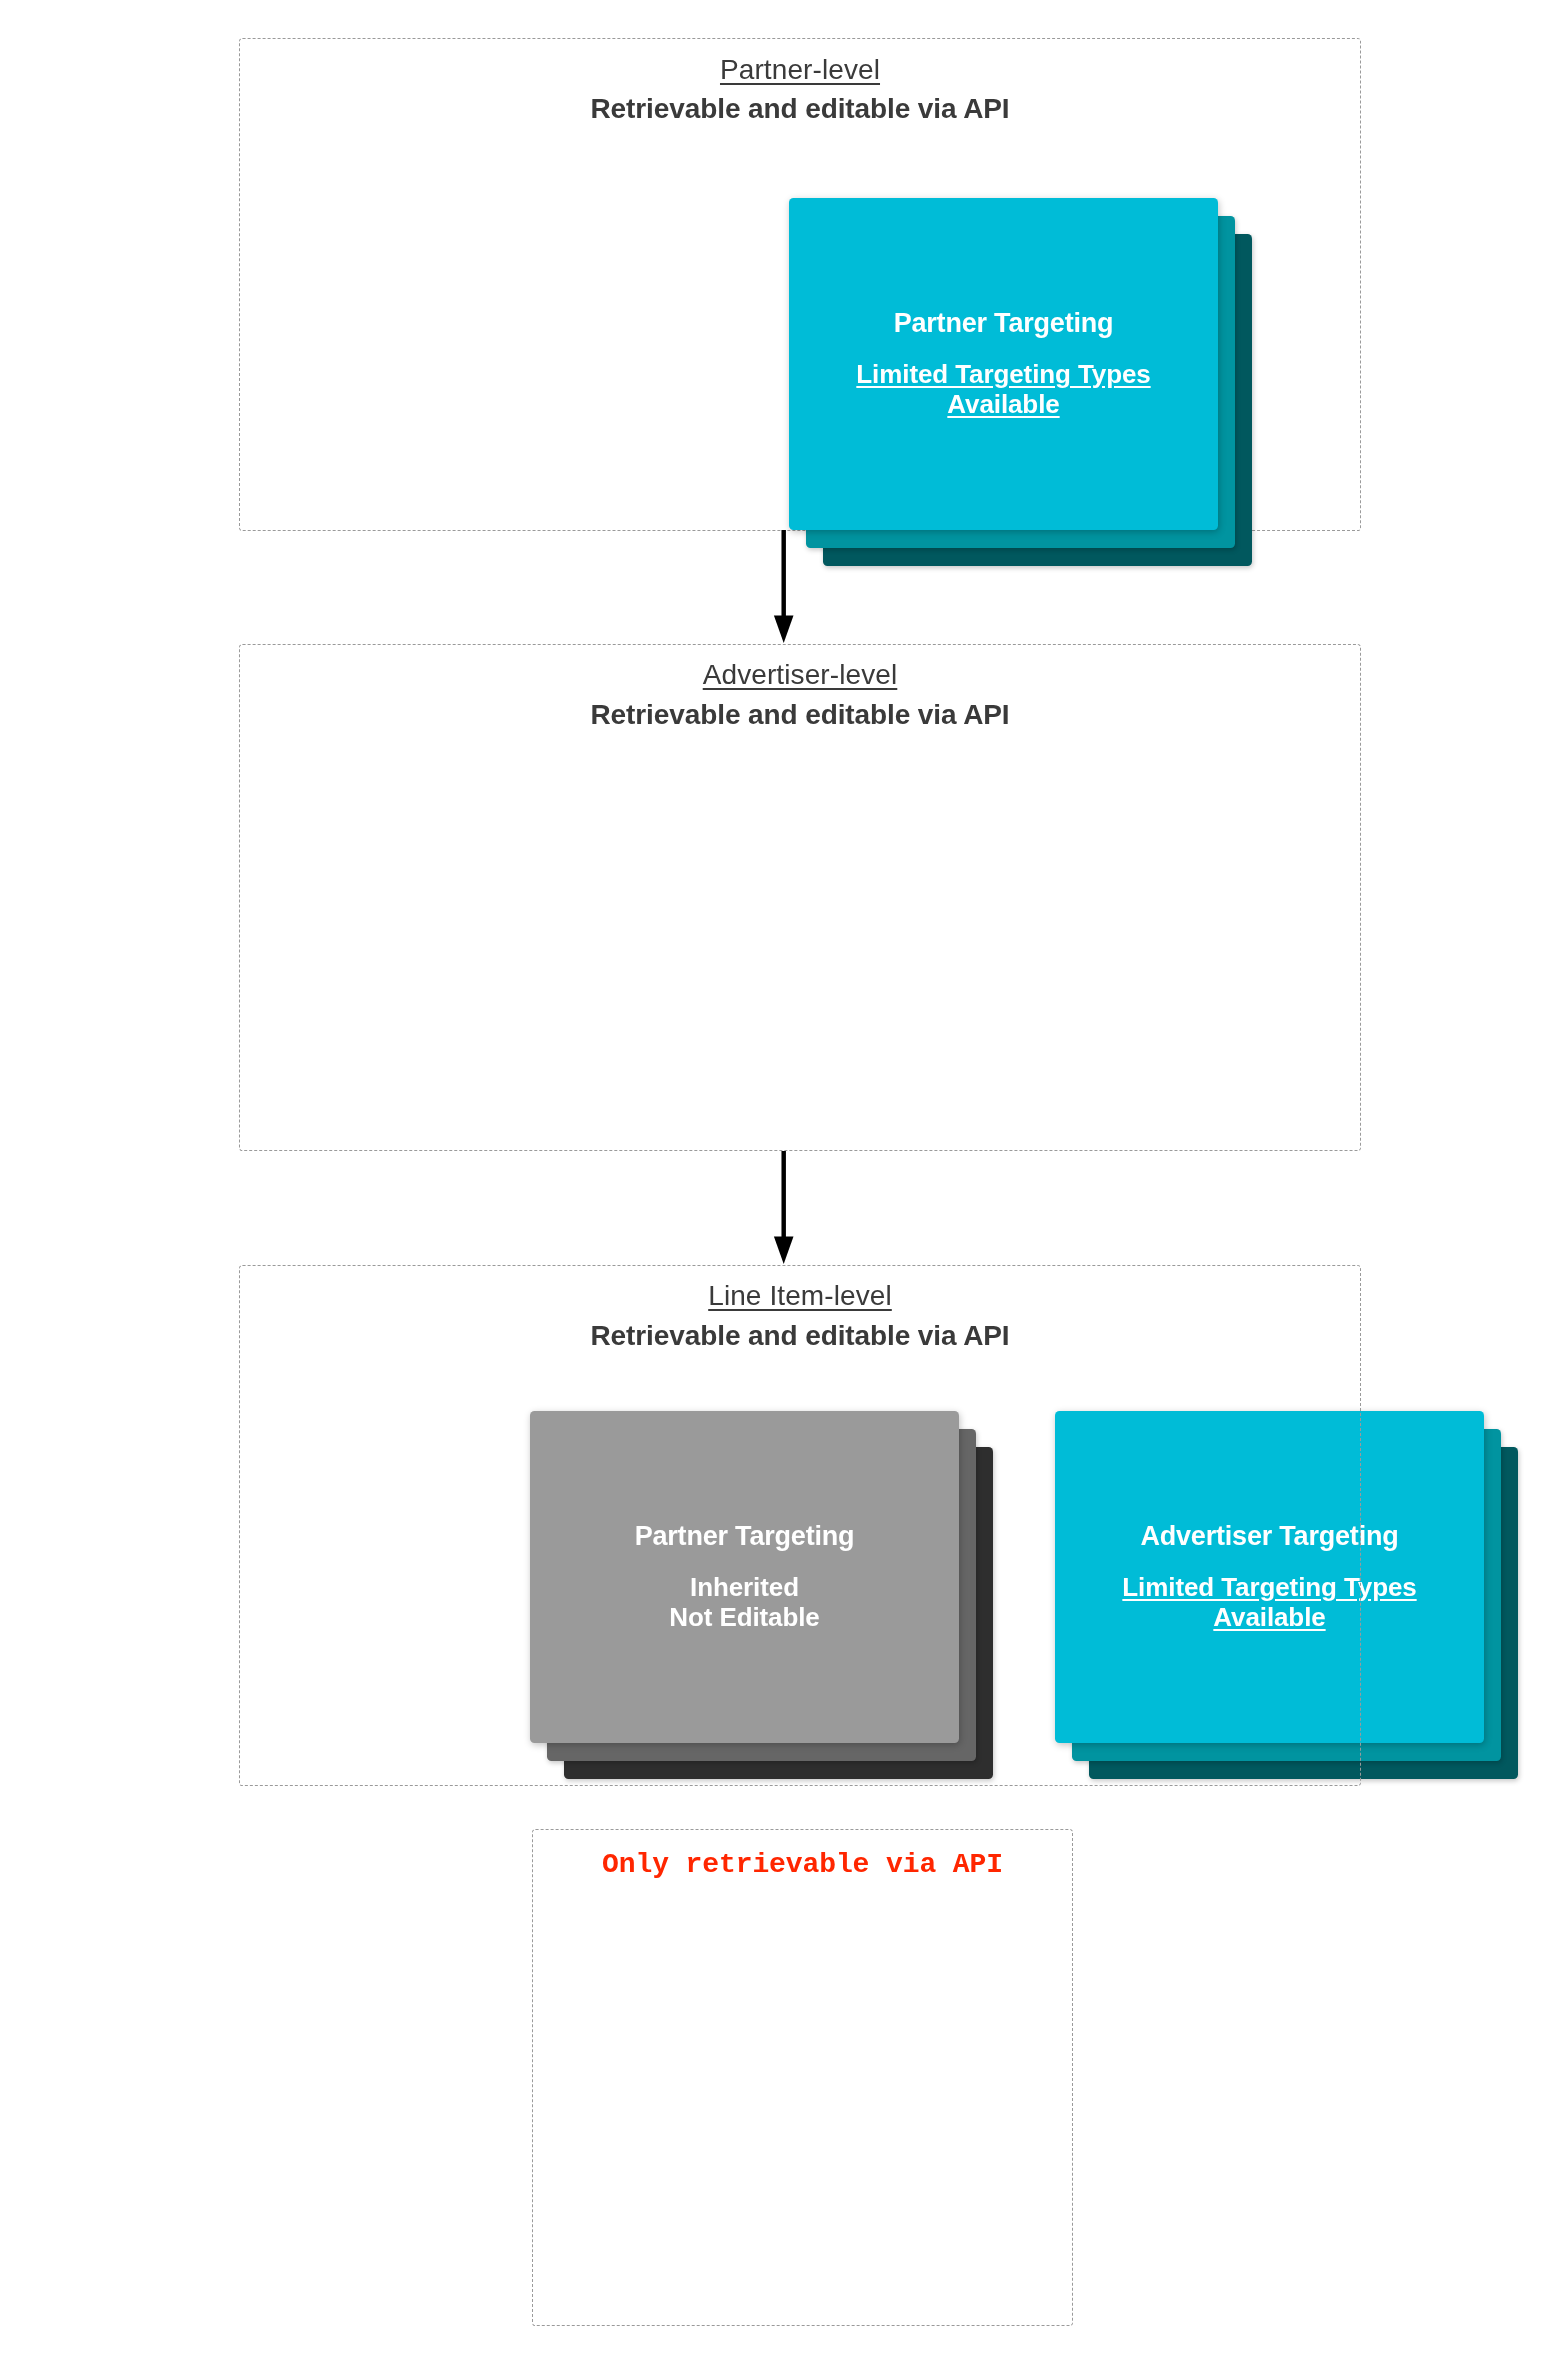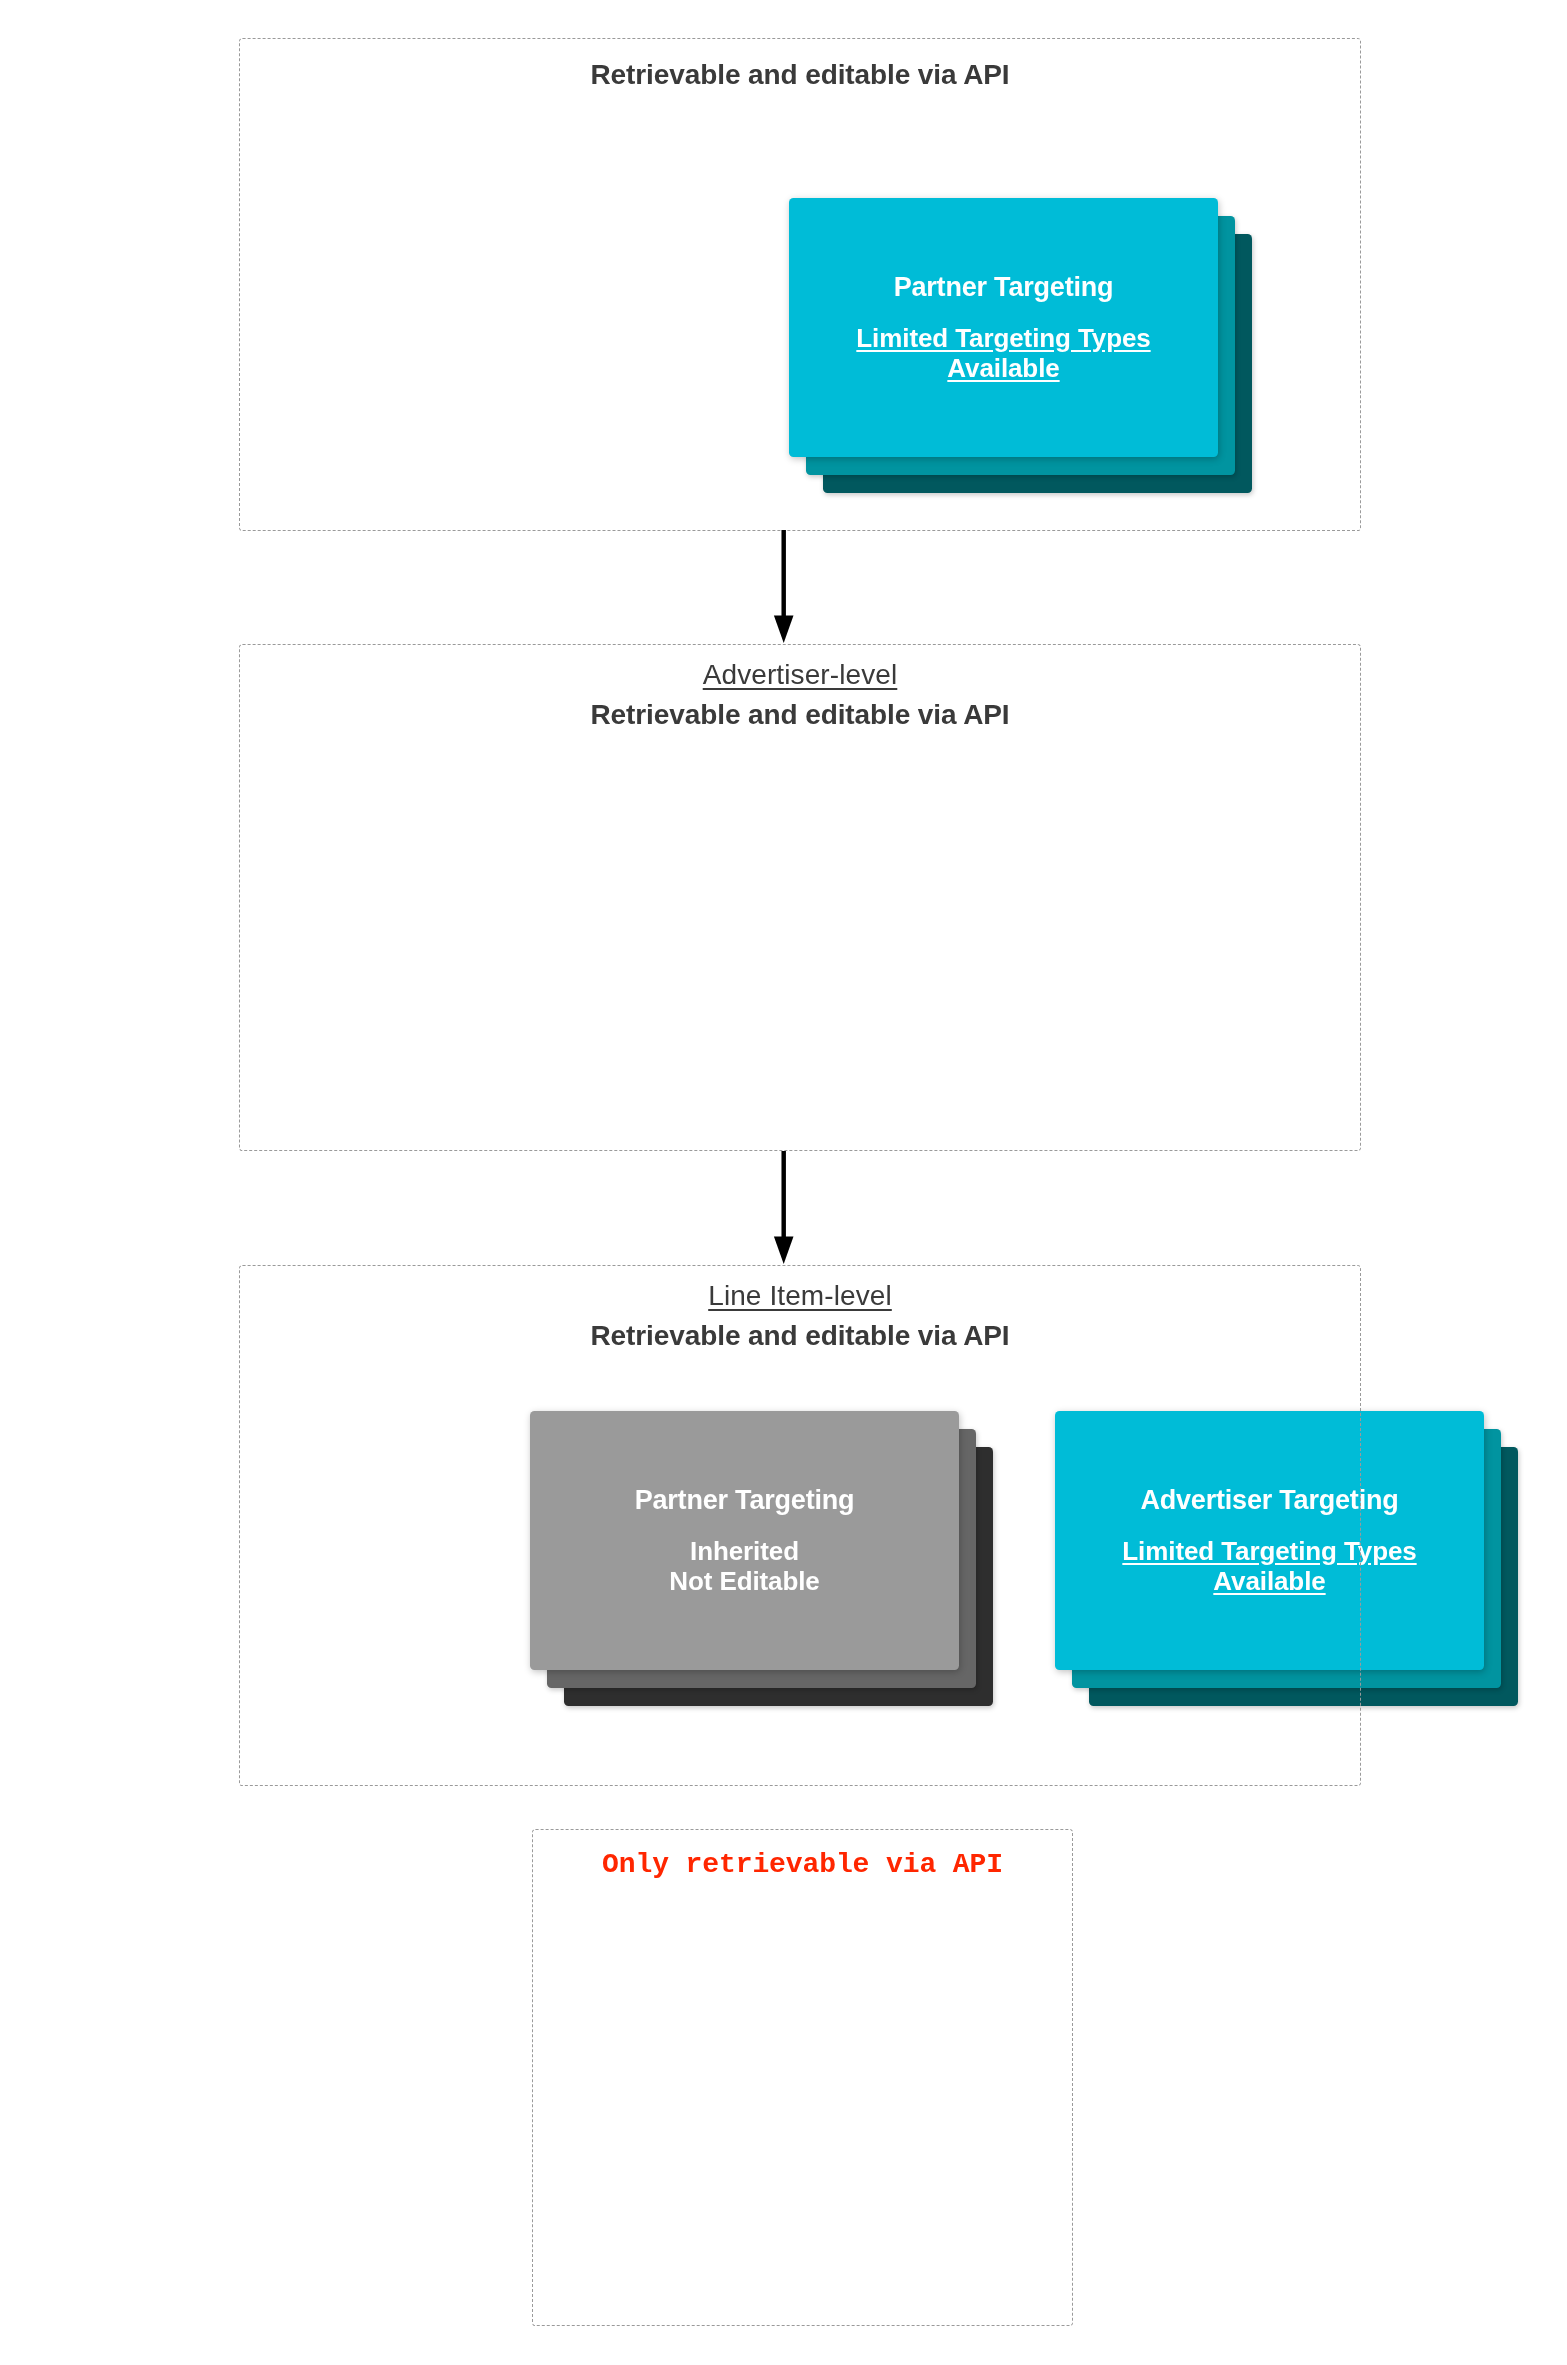--- a/index.html
+++ b/index.html
@@ -64,21 +64,21 @@
   .stack {
     position: absolute;
     width: 429px;
     height: 280px;
   }
   .stack .layer {
     position: absolute;
     left: 0;
     top: 0;
     width: 429px;
-    height: 259px;
+    height: 332px;
     border-radius: 4.5px;
     box-sizing: border-box;
   }
   .stack .layer.back {
     transform: translate(34px, 36px);
     filter: drop-shadow(1.8px 2.7px 2.7px rgba(0,0,0,0.22));
   }
   .stack .layer.mid {
     transform: translate(17px, 18px);
     filter: drop-shadow(1.8px 2.7px 2.7px rgba(0,0,0,0.22));
@@ -138,20 +138,21 @@
     overflow: visible;
   }
   #arrow-1 { top: 530px; height: 114px; }
   #arrow-2 { top: 1151px; height: 114px; }
 </style>
 </head>
 <body>
 
 <div class="level-box" id="level-partner">
   <div class="level-heading" id="heading-partner">
+    <span class="level-title">Partner-level</span>
     <span class="level-sub">Retrievable and editable via API</span>
   </div>
 
   <div class="stack cyan" id="stack-partner-l1">
     <div class="layer back"></div>
     <div class="layer mid"></div>
     <div class="layer front">
       <div class="card-title">Partner Targeting</div>
       <div class="card-note u">
         <span>Limited Targeting Types</span><br>

